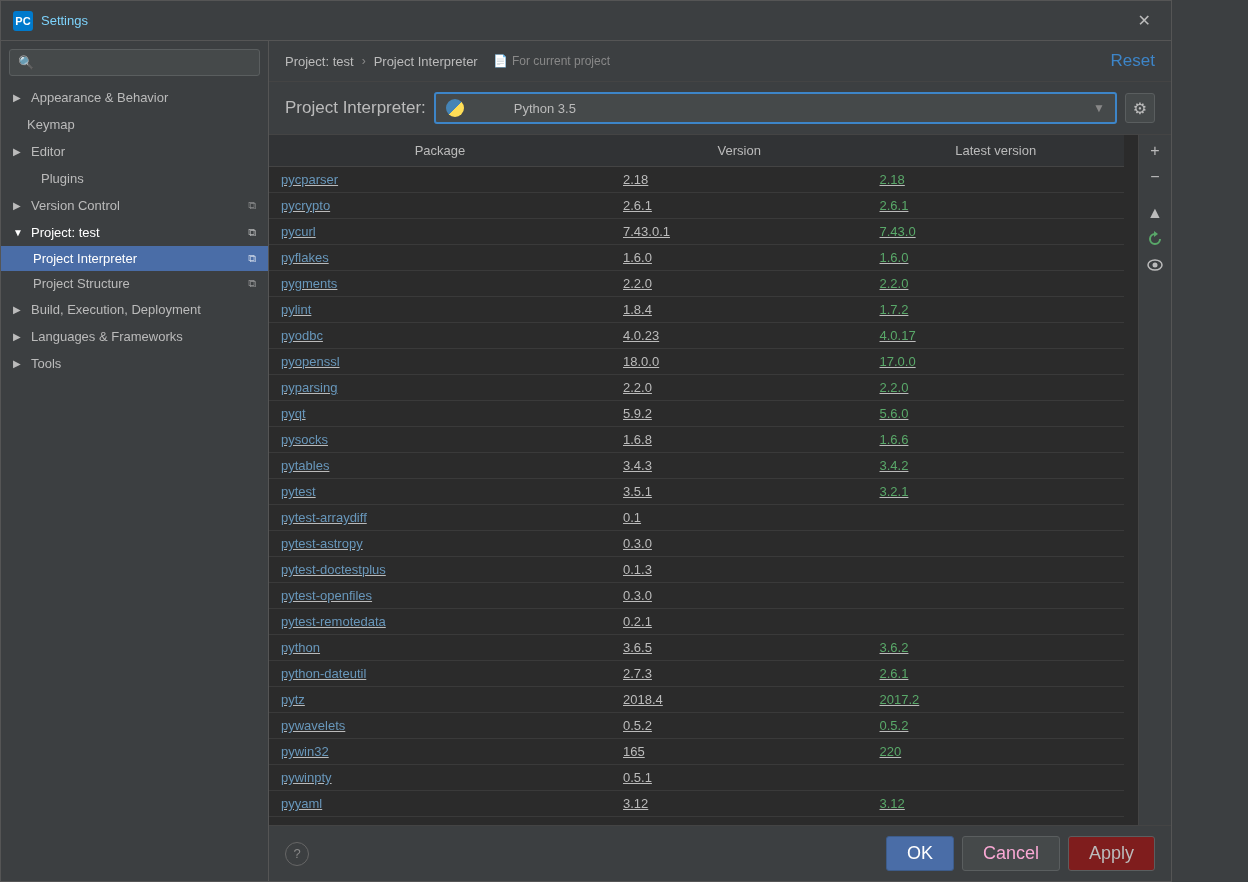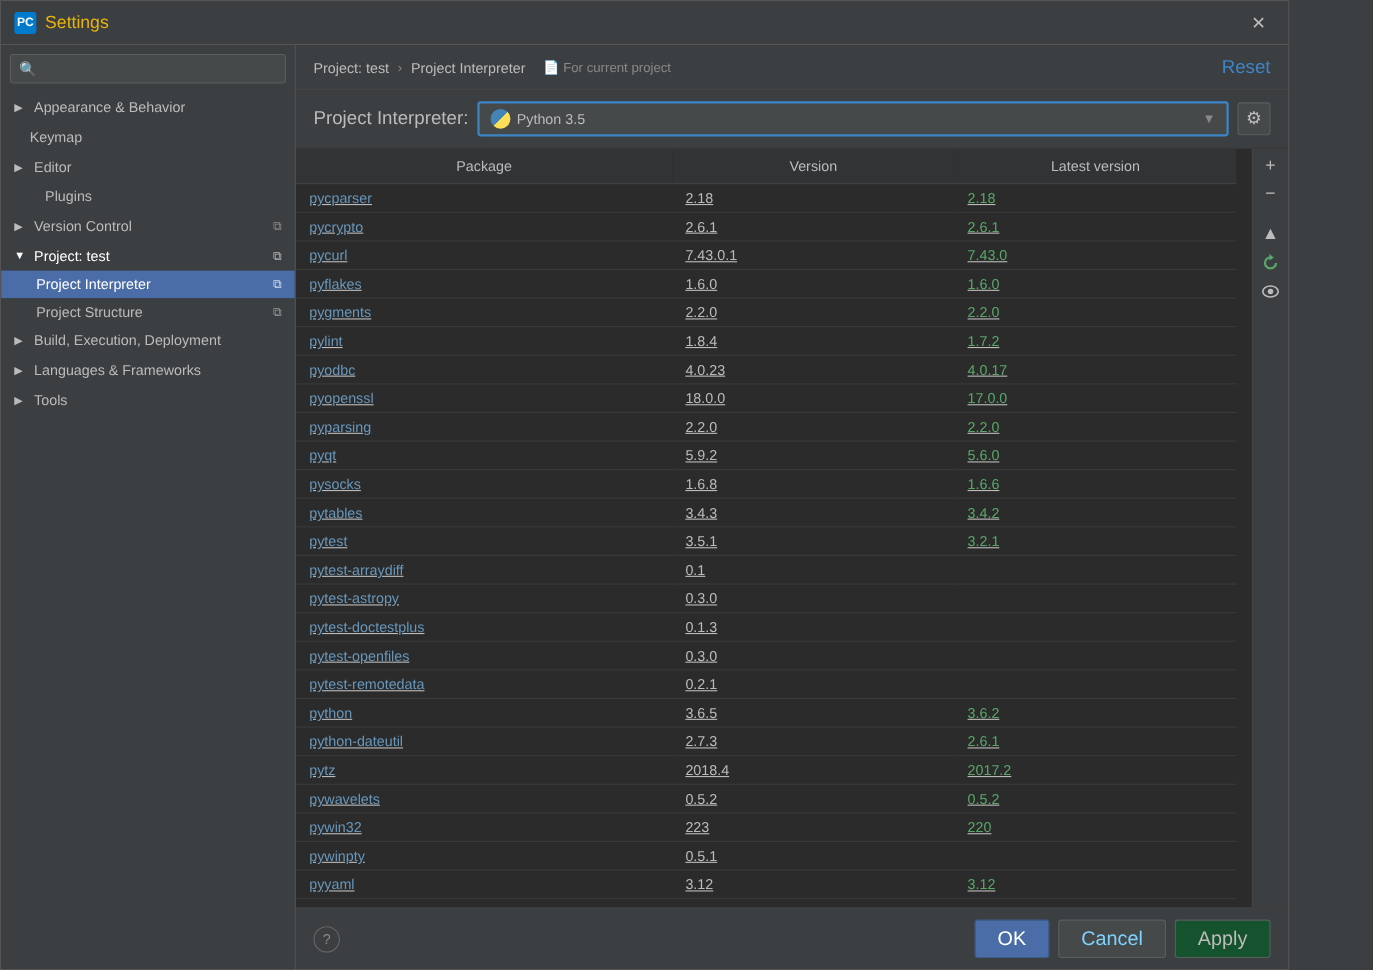--- a/index.html
+++ b/index.html
@@ -37,22 +37,22 @@
       border-radius: 3px;
       display: flex;
       align-items: center;
       justify-content: center;
       font-size: 11px;
       color: white;
       font-weight: bold;
     }
     .title-bar-text {
       flex: 1;
-      color: #eab308;
-      font-size: 16px;
+      color: #7dd3fc;
+      font-size: 13px;
     }
     .title-bar-close {
       color: #bbbbbb;
       cursor: pointer;
       font-size: 16px;
       padding: 4px 8px;
     }
     .main-content {
       display: flex;
       flex: 1;
@@ -158,20 +158,21 @@
       flex: 1;
       background: #45494a;
       border: 2px solid #3d85c8;
       border-radius: 3px;
       padding: 5px 10px;
       color: #bbbbbb;
       font-size: 13px;
       display: flex;
       align-items: center;
       cursor: pointer;
+      gap: 44px;
     }
     .interpreter-select .python-icon {
       width: 18px;
       height: 18px;
       margin-right: 6px;
       background: linear-gradient(135deg, #4584b6 50%, #ffde57 50%);
       border-radius: 50%;
       display: inline-block;
       flex-shrink: 0;
     }
@@ -290,25 +291,25 @@
       cursor: pointer;
       border: 1px solid transparent;
     }
     .btn-ok {
       background: #4a6da7;
       color: white;
       border-color: #3d5c8a;
     }
     .btn-cancel {
       background: #45494a;
-      color: #7dd3fc;
+      color: #f9a8d4;
       border-color: #5a5e5f;
     }
     .btn-apply {
-      background: #14532d;
+      background: #7f1d1d;
       color: #bbbbbb;
       border-color: #5a5e5f;
     }
   </style>
 </head>
 <body>
 
 <div class="window">
 
   <div class="title-bar">
@@ -512,21 +513,21 @@
                   <td>2018.4</td>
                   <td>2017.2</td>
                 </tr>
                 <tr>
                   <td>pywavelets</td>
                   <td>0.5.2</td>
                   <td>0.5.2</td>
                 </tr>
                 <tr>
                   <td>pywin32</td>
-                  <td>223</td>
+                  <td>165</td>
                   <td>220</td>
                 </tr>
                 <tr>
                   <td>pywinpty</td>
                   <td>0.5.1</td>
                   <td></td>
                 </tr>
                 <tr>
                   <td>pyyaml</td>
                   <td>3.12</td>

